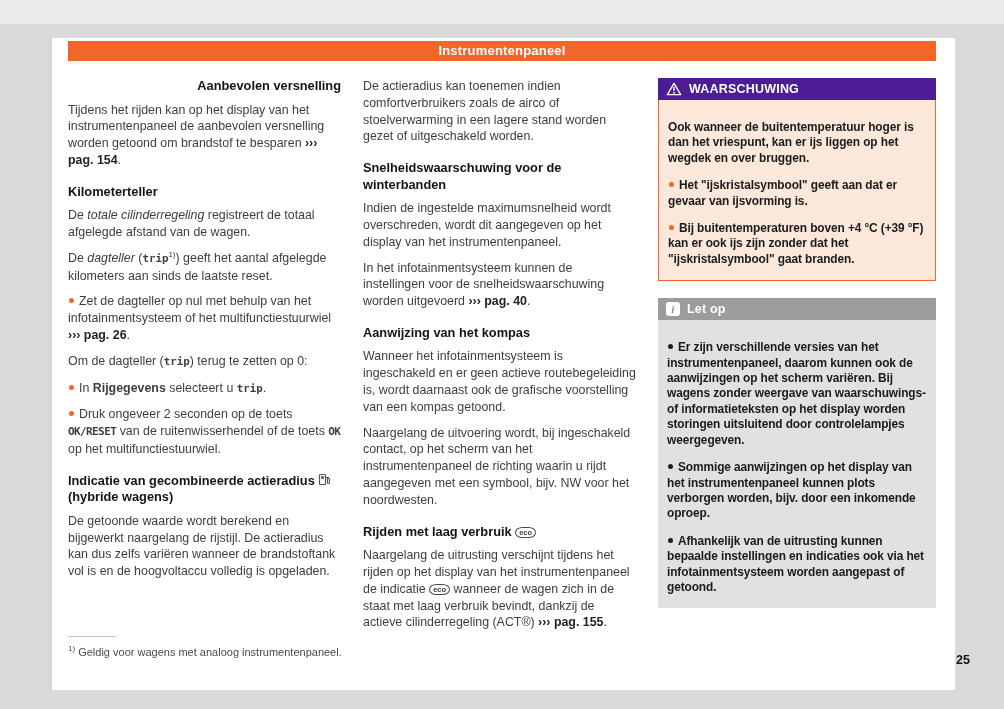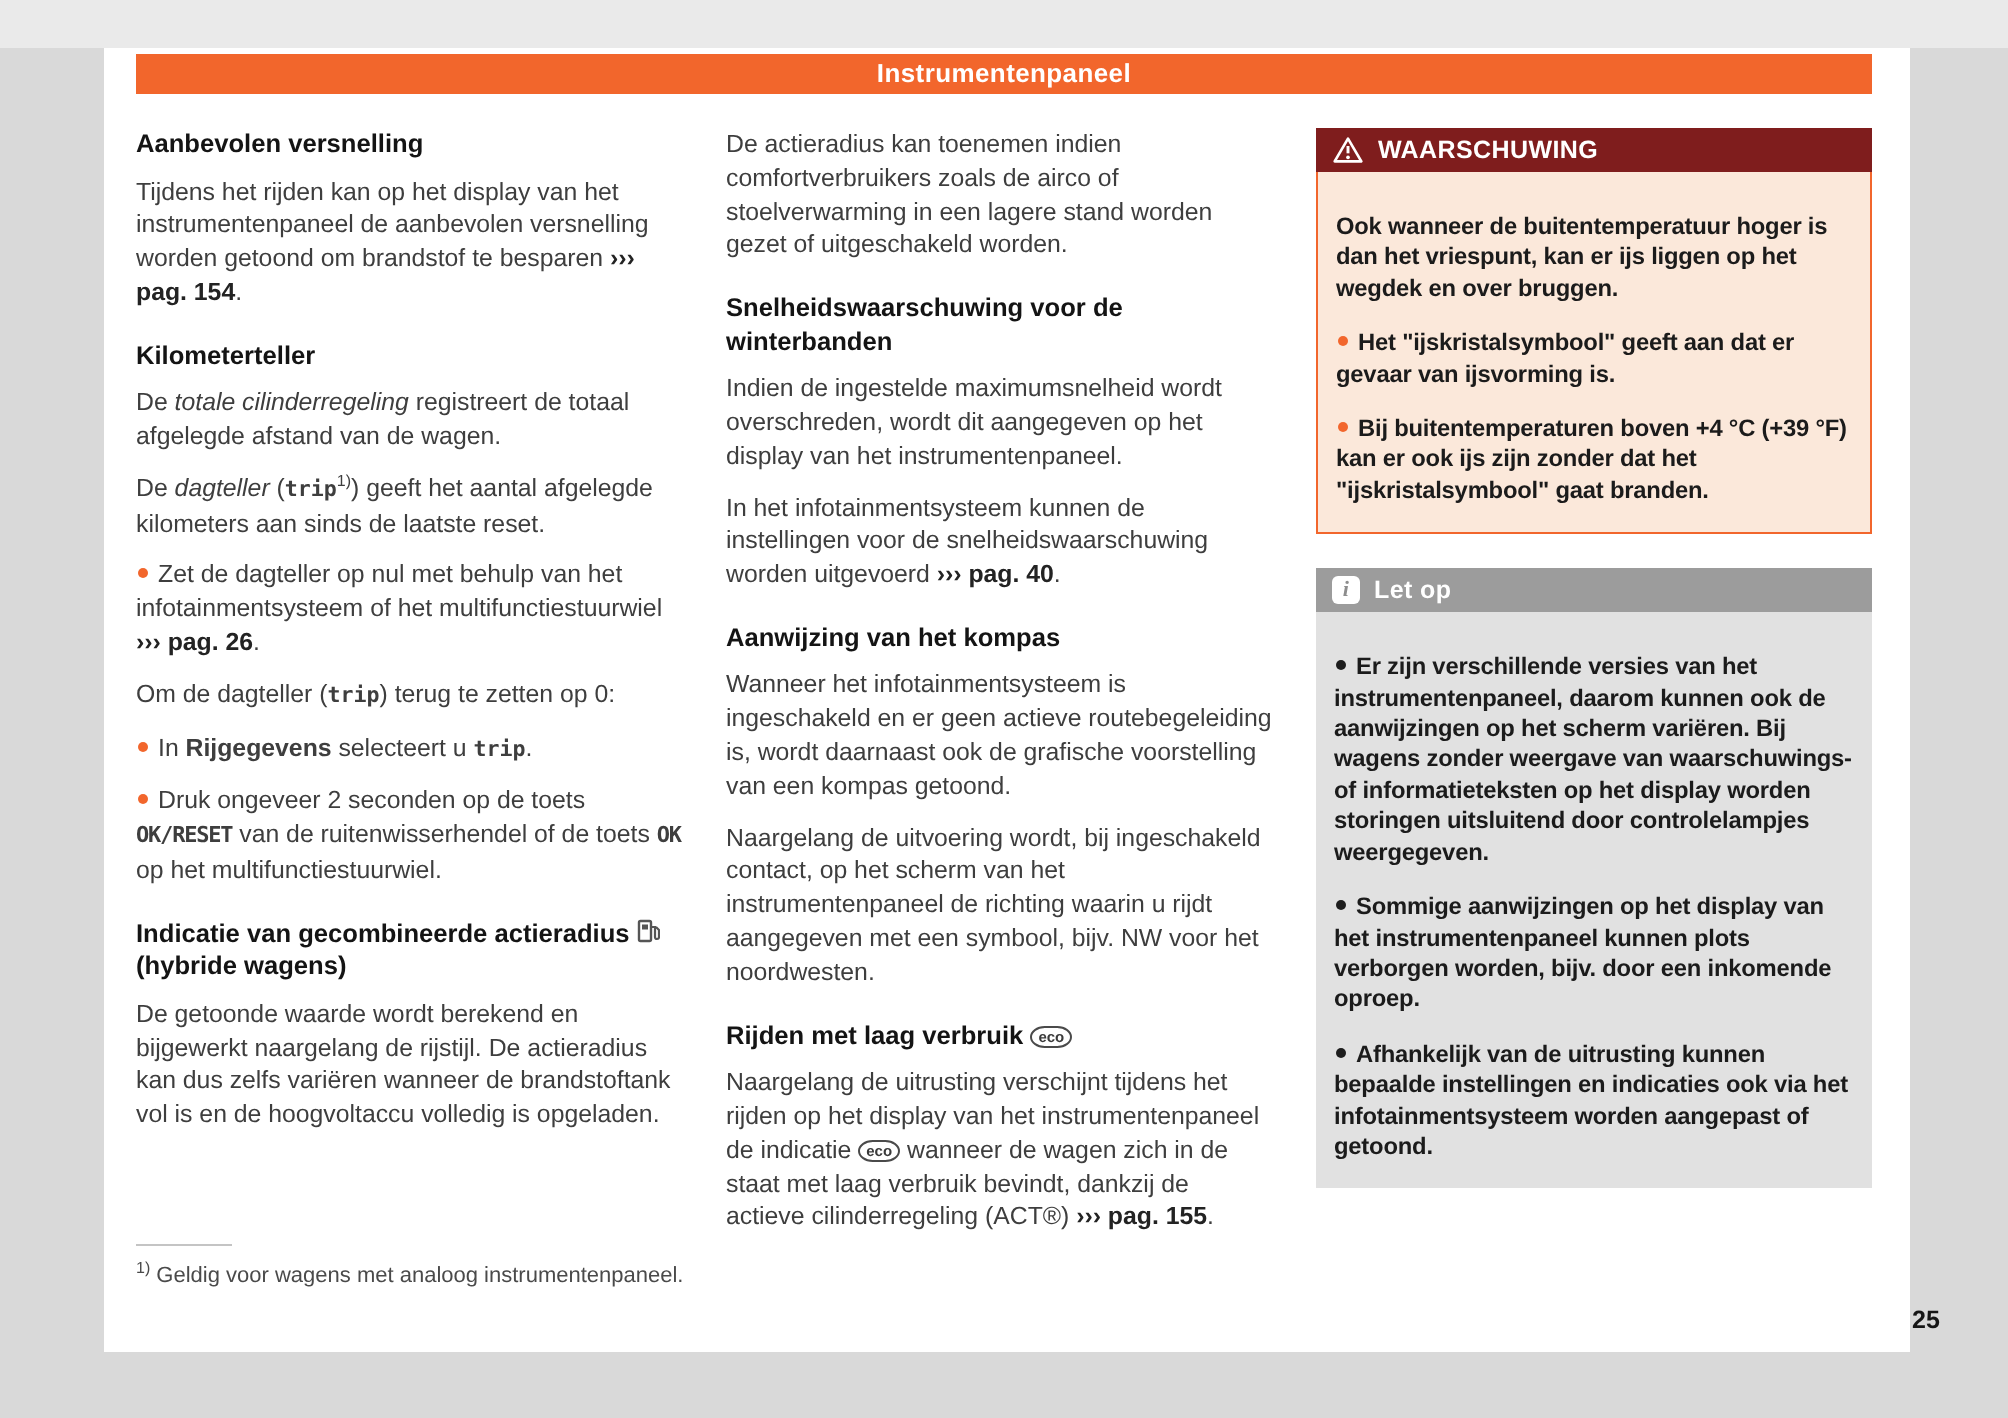--- a/index.html
+++ b/index.html
@@ -4,39 +4,39 @@
 <style>
   html,body{margin:0;padding:0;}
   body{
     width:1004px;height:709px;position:relative;
     background:#d9d9d9;
     font-family:"Liberation Sans",sans-serif;
     -webkit-font-smoothing:antialiased;
   }
   .top-strip{position:absolute;left:0;top:0;width:1004px;height:24px;background:#eaeaea;}
   .page{
-    position:absolute;left:52px;top:24px;width:903px;height:652px;
+    position:absolute;left:52px;top:38px;width:903px;height:652px;
     background:#ffffff;
   }
   .title-bar{
     position:absolute;left:16px;top:3px;width:868px;height:20px;
     background:#f2662c;color:#ffffff;
     font-size:13px;font-weight:bold;text-align:center;line-height:20px;
     letter-spacing:.2px;
   }
   .col{position:absolute;top:40px;width:273px;color:#3e3e3e;}
   #col1{left:16px;}
   #col2{left:311px;}
   #col3{left:606px;width:278px;}
   .col p{margin:0 0 9px;font-size:12.4px;line-height:16.8px;}
   .col h3{
     font-size:12.8px;line-height:16.5px;color:#141414;
     margin:15px 0 7px;font-weight:bold;
   }
-  .col h3.first{margin-top:0;}
+  .col h3.first{margin-top:0;text-align:right;}
   i{font-style:italic;}
   .mono{
     font-family:"DejaVu Sans Mono",monospace;
     font-weight:bold;font-size:10.8px;
   }
   .key{
     font-family:"DejaVu Sans Mono",monospace;
     font-weight:bold;font-size:11px;letter-spacing:-.6px;text-align:right;
   }
   sup{font-size:8px;line-height:0;}
@@ -51,21 +51,21 @@
     font-size:7.5px;font-weight:bold;color:#3a3a3a;
     line-height:9px;padding:0 3px;vertical-align:1px;letter-spacing:0;
   }
   .inline-icon{vertical-align:-1px;}
   
   .box{width:278px;}
   .box-header{
     height:22px;display:flex;align-items:center;gap:7px;padding:0 8px;
     color:#fff;font-weight:bold;font-size:12.5px;letter-spacing:.2px;
   }
-  .warning .box-header{background:#7f1d1d;}
+  .warning .box-header{background:#4c1d95;}
   .note .box-header{background:#9c9c9c;}
   .box-body{padding:8px 9px 5px;}
   .warning .box-body{
     background:#fbe8da;border:1px solid #f2662c;border-top:none;
   }
   .note .box-body{background:#e1e1e1;}
   .box-body p{
     margin:12px 0 8px;font-size:11.9px;line-height:15.4px;
     font-weight:bold;color:#1b1b1b;letter-spacing:-.1px;
   }

